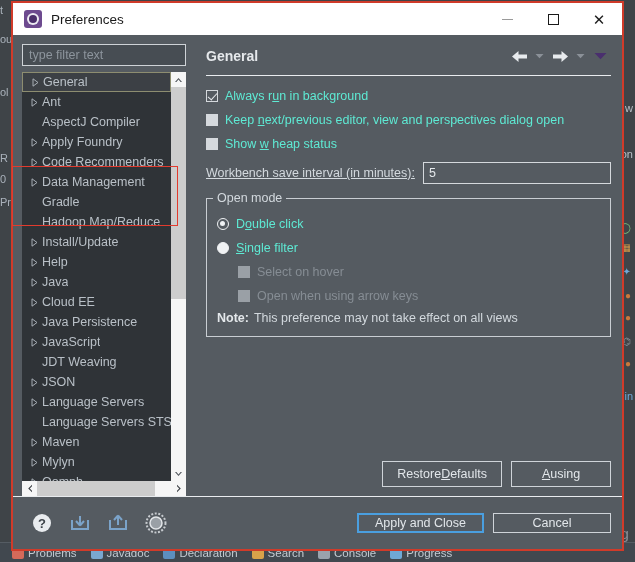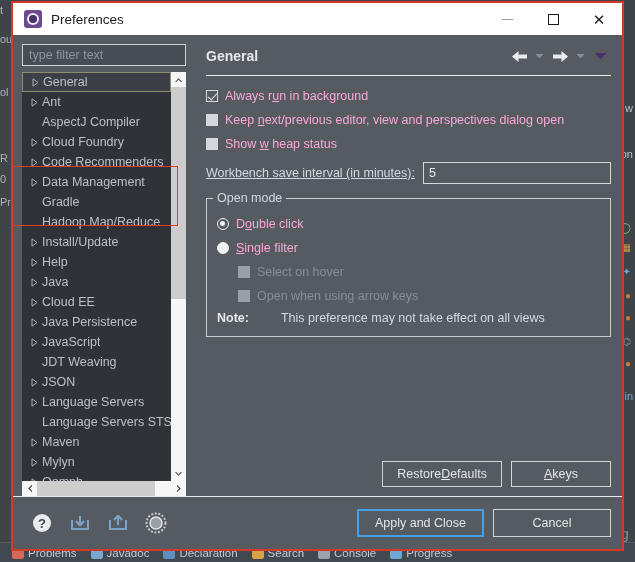--- a/index.html
+++ b/index.html
@@ -127,21 +127,21 @@
   .chkbox{
     width:12px;height:12px;border:1px solid #d5d9dd;background:#555b61;
     box-sizing:border-box;margin-right:7px;flex:0 0 auto;position:relative;
   }
   .chkbox.checked::after{
     content:"";position:absolute;left:3px;top:0px;width:4px;height:8px;
     border:solid #e8ebee;border-width:0 1.6px 1.6px 0;transform:rotate(42deg);
   }
   .chkbox.filled{background:#d5d9dd;border-color:#d5d9dd;}
   .chkbox.dim{background:#9aa0a6;border-color:#9aa0a6;}
-  .chk-label{color:#f9a8d4;font-size:12.5px;}
+  .chk-label{color:#5eead4;font-size:12.5px;}
   .chk-label u{text-decoration:underline;}
   .dimmed .chk-label{color:#868d94;}
 
   #interval-row{display:flex;align-items:center;height:24px;margin-top:7px;}
   #interval-label{color:#d3d9de;font-size:12.5px;margin-right:8px;text-decoration:underline;}
   #interval-input{
     flex:1 1 auto;height:22px;background:#555b61;border:1px solid #d5d9dd;
     color:#e4e8eb;font-size:12.5px;padding:0 5px;box-sizing:border-box;outline:none;
     font-family:"Liberation Sans",sans-serif;
   }
@@ -158,21 +158,21 @@
   .radio-row{display:flex;align-items:center;height:21px;margin-bottom:3px;}
   .radio{
     width:12px;height:12px;border-radius:50%;border:1.6px solid #f0f2f4;background:#555b61;
     box-sizing:border-box;margin-right:7px;flex:0 0 auto;position:relative;
   }
   .radio.sel::after{
     content:"";position:absolute;left:2px;top:2px;width:5px;height:5px;border-radius:50%;background:#f0f2f4;
   }
   .radio.solid{background:#f0f2f4;border-color:#f0f2f4;}
   .sub-row{padding-left:21px;}
-  #note-row{display:flex;align-items:baseline;margin-top:5px;gap:27px;}
+  #note-row{display:flex;align-items:baseline;margin-top:5px;}
   #note-label{color:#e4e8eb;font-size:12.5px;font-weight:bold;margin-right:5px;}
   #note-text{color:#d3d9de;font-size:12.5px;text-align:right;}
 
   
   #page-actions{display:flex;justify-content:flex-end;gap:9px;padding:0 0 9px 0;flex:0 0 auto;}
   .btn{
     border:1px solid #cfd4d9;background:#555b61;color:#e2e6ea;font-size:12.5px;
     padding:0 14px;height:26px;display:flex;align-items:center;justify-content:center;
     box-sizing:border-box;cursor:default;font-family:"Liberation Sans",sans-serif;
     white-space:nowrap;
@@ -182,21 +182,21 @@
 
   
   #footer-rule{height:1px;background:#e9ecef;flex:0 0 auto;}
   #footer{
     height:52px;flex:0 0 auto;display:flex;align-items:center;
     padding:0 11px 0 18px;box-sizing:border-box;
   }
   #footer-icons{display:flex;align-items:center;gap:16px;flex:1 1 auto;}
   .ficon{width:22px;height:22px;display:flex;align-items:center;justify-content:center;}
   #footer-buttons{display:flex;gap:9px;}
-  #footer-buttons .btn{height:28px;padding:0 16px;}
+  #footer-buttons .btn{height:20px;padding:0 16px;}
 
   
   #annotation-box{
     position:absolute;left:12px;top:166px;width:166px;height:60px;
     border:1.5px solid #e23b2e;box-sizing:border-box;pointer-events:none;z-index:40;
   }
 </style>
 </head>
 <body>
 
@@ -301,21 +301,21 @@
               <div class="tree-item">
                 <span class="twisty"></span>
                 <span class="tree-label">AspectJ Compiler</span>
               </div>
               <div class="tree-item">
                 <span class="twisty">
                   <svg width="7" height="9" viewBox="0 0 7 9">
                     <path d="M1 0.8 L6 4.5 L1 8.2 Z" fill="none" stroke="#a7aeb5" stroke-width="1"></path>
                   </svg>
                 </span>
-                <span class="tree-label">Cloud Foundry</span>
+                <span class="tree-label">Apply Foundry</span>
               </div>
               <div class="tree-item">
                 <span class="twisty">
                   <svg width="7" height="9" viewBox="0 0 7 9">
                     <path d="M1 0.8 L6 4.5 L1 8.2 Z" fill="none" stroke="#a7aeb5" stroke-width="1"></path>
                   </svg>
                 </span>
                 <span class="tree-label">Code Recommenders</span>
               </div>
               <div class="tree-item">
@@ -549,21 +549,21 @@
       </div>
 
       <div id="page-actions">
         <div class="btn">
             <span>Restore </span>
             <u>D</u>
             <span>efaults</span>
           </div>
         <div class="btn" style="min-width:100px;">
             <u>A</u>
-            <span>keys</span>
+            <span>using</span>
           </div>
       </div>
     </div>
   </div>
 
   <div id="footer-rule"></div>
   <div id="footer">
     <div id="footer-icons">
       <div class="ficon">
         <svg width="20" height="20" viewBox="0 0 20 20">

